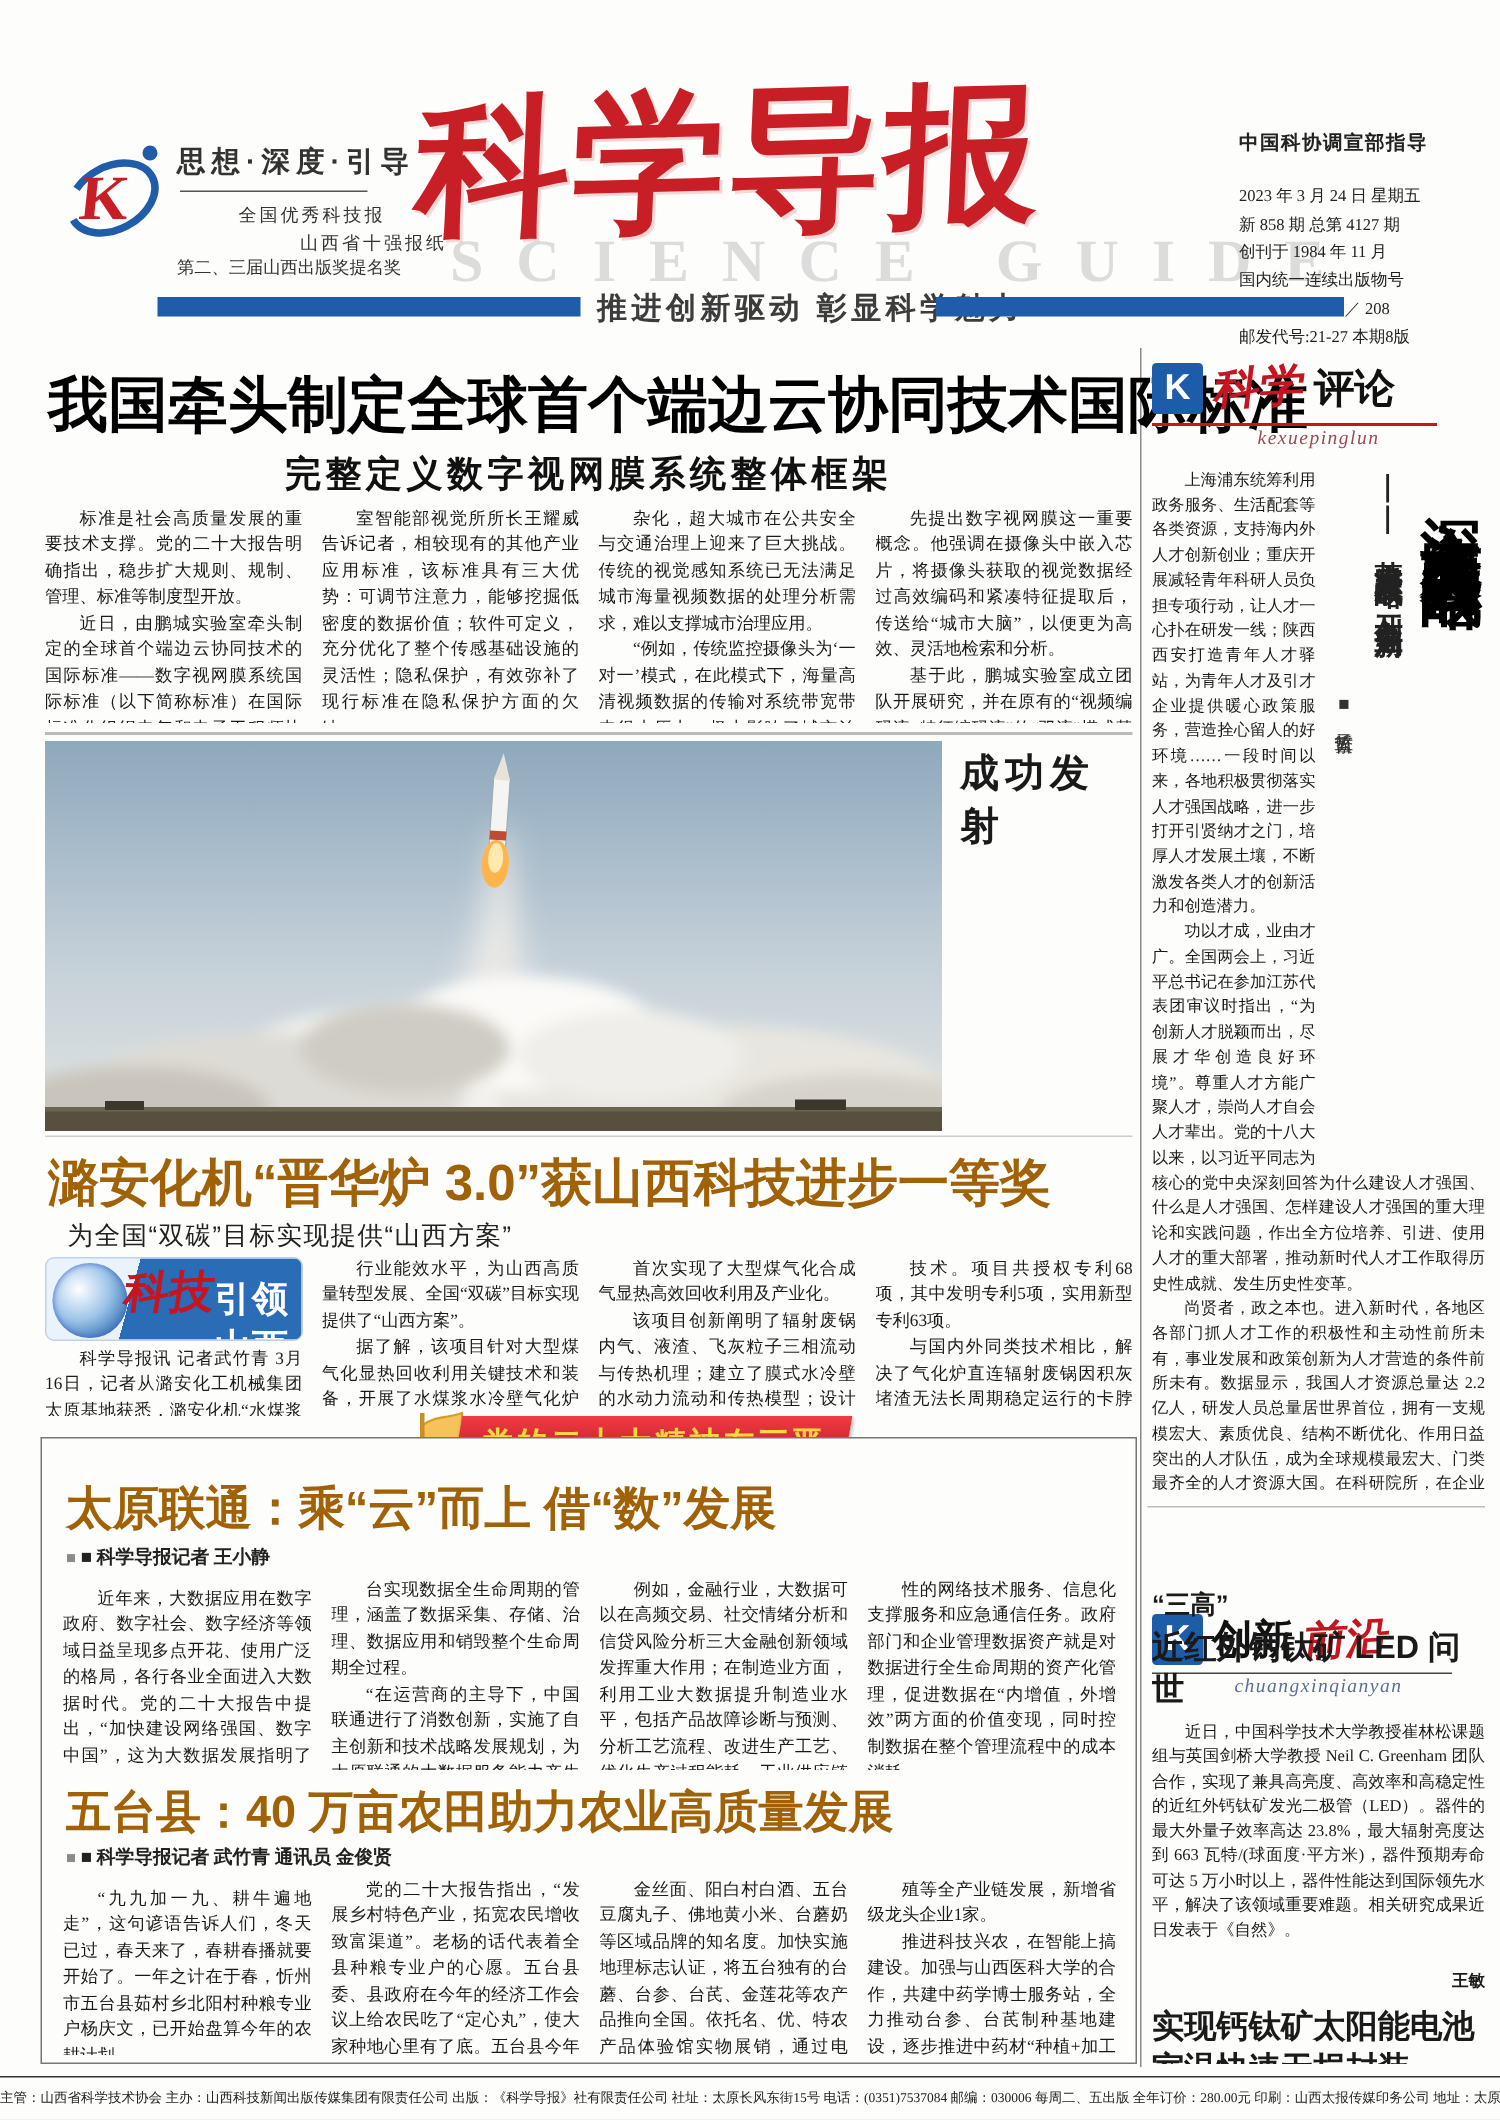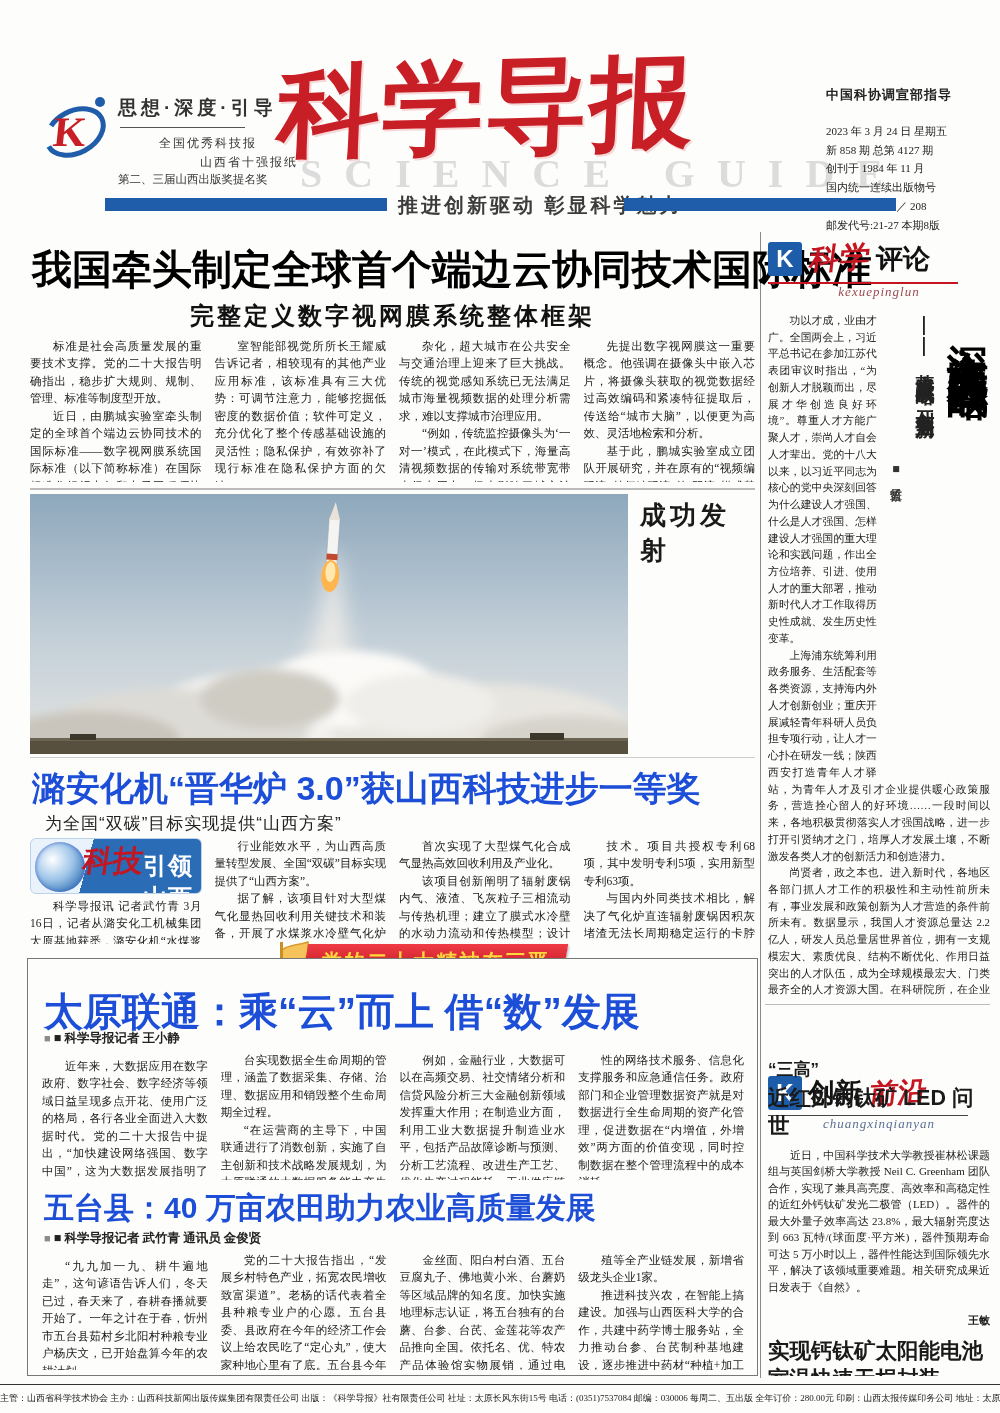--- a/index.html
+++ b/index.html
@@ -21,21 +21,21 @@
   .paper-title { font-size:102px; font-weight:bold; color:#c81f27; letter-spacing:2px; transform:skewX(-4deg) rotate(-1.5deg); white-space:nowrap; text-shadow:2px 2px 0 #d8454b33; }
   .title-en { font-family:"Liberation Serif",serif; font-size:40px; color:#dcdcdc; letter-spacing:22px; white-space:nowrap; font-weight:bold; }
   .pubinfo { font-size:11px; line-height:1.7; color:#222; width:172px; }
   .pubinfo .first { font-weight:bold; font-size:13px; letter-spacing:1px; margin-bottom:16px; }
   .bluebar { position:absolute; height:13px; background:#1f5ca9; }
   .bar-slogan { position:absolute; font-family:"Liberation Sans",sans-serif; font-weight:bold; font-size:20px; letter-spacing:3px; color:#3c3c3c; }
 
   
   .lead-h1 { font-family:"Liberation Sans",sans-serif; font-weight:bold; font-size:40px; letter-spacing:0px; white-space:nowrap; color:#000; }
   .lead-h2 { font-family:"Liberation Sans",sans-serif; font-weight:600; font-size:24px; letter-spacing:3px; color:#111; }
-  .sec-h1 { font-family:"Liberation Sans",sans-serif; font-weight:bold; color:#1d4ed8; white-space:nowrap; }
+  .sec-h1 { font-family:"Liberation Sans",sans-serif; font-weight:bold; color:#a16207; white-space:nowrap; }
   .sec-h2 { font-family:"Liberation Sans",sans-serif; color:#222; }
 
   
   .cols { display:flex; gap:13px; overflow:hidden; }
   .col { flex:1 1 0; overflow:hidden; }
   .bodytext { font-size:11.5px; line-height:1.52; text-align:justify; }
   .bodytext .para { text-indent:2em; }
   .byline { font-size:12.5px; font-weight:bold; color:#222; }
   .byline .sq { color:#8b8b8b; font-size:11px; }
 
@@ -234,21 +234,21 @@
   <svg class="flag" style="left:278px;top:940px" width="36" height="44" viewBox="0 0 36 44">
     <path d="M30 2 C18 6, 12 4, 4 10 L4 34 C12 28, 18 30, 30 26 Z" fill="#f5c35a" stroke="#d79a2b" stroke-width="1.5"></path>
     <rect x="2" y="2" width="3" height="42" fill="#c98f24"></rect>
   </svg>
   <div class="banner-box" style="left:305px;top:944px">
     <span>党的二十大精神在三晋</span>
   </div>
 
   <div class="artbox" style="left:27px;top:958px;width:731px;height:418px"></div>
 
-  <div class="abs sec-h1" style="left:44px;top:985px;font-size:39px">太原联通：乘“云”而上  借“数”发展</div>
+  <div class="abs sec-h1" style="left:44px;top:985px;font-size:31px">太原联通：乘“云”而上  借“数”发展</div>
   <div class="abs byline" style="left:44px;top:1030px">
     <span class="sq">■</span>
     <span>■ 科学导报记者 王小静</span>
   </div>
   <div class="abs cols" style="left:42px;top:1052px;width:702px;height:128px">
     <div class="col bodytext" style="padding-top:6px">
         <p class="para">近年来，大数据应用在数字政府、数字社会、数字经济等领域日益呈现多点开花、使用广泛的格局，各行各业全面进入大数据时代。党的二十大报告中提出，“加快建设网络强国、数字中国”，这为大数据发展指明了方向，提出了更高要求。</p>
       </div>
     <div class="col bodytext">
         <p class="para">台实现数据全生命周期的管理，涵盖了数据采集、存储、治理、数据应用和销毁整个生命周期全过程。</p>
@@ -289,22 +289,22 @@
     <div class="brand-pinyin">kexuepinglun</div>
   </div>
 
   <div class="abs review-article" style="left:768px;top:312px;width:222px;height:688px">
     <div class="vhead">
       <div class="vby">■ 孟繁哲</div>
       <div class="vsub">——落实重大发展战略，开创事业新局</div>
       <div class="vmain">深入实施人才强国战略</div>
     </div>
     <div class="review-body">
+        <p class="para">上海浦东统筹利用政务服务、生活配套等各类资源，支持海内外人才创新创业；重庆开展减轻青年科研人员负担专项行动，让人才一心扑在研发一线；陕西西安打造青年人才驿站，为青年人才及引才企业提供暖心政策服务，营造拴心留人的好环境……一段时间以来，各地积极贯彻落实人才强国战略，进一步打开引贤纳才之门，培厚人才发展土壤，不断激发各类人才的创新活力和创造潜力。</p>
         <p class="para">功以才成，业由才广。全国两会上，习近平总书记在参加江苏代表团审议时指出，“为创新人才脱颖而出，尽展才华创造良好环境”。尊重人才方能广聚人才，崇尚人才自会人才辈出。党的十八大以来，以习近平同志为核心的党中央深刻回答为什么建设人才强国、什么是人才强国、怎样建设人才强国的重大理论和实践问题，作出全方位培养、引进、使用人才的重大部署，推动新时代人才工作取得历史性成就、发生历史性变革。</p>
-        <p class="para">上海浦东统筹利用政务服务、生活配套等各类资源，支持海内外人才创新创业；重庆开展减轻青年科研人员负担专项行动，让人才一心扑在研发一线；陕西西安打造青年人才驿站，为青年人才及引才企业提供暖心政策服务，营造拴心留人的好环境……一段时间以来，各地积极贯彻落实人才强国战略，进一步打开引贤纳才之门，培厚人才发展土壤，不断激发各类人才的创新活力和创造潜力。</p>
         <p class="para">尚贤者，政之本也。进入新时代，各地区各部门抓人才工作的积极性和主动性前所未有，事业发展和政策创新为人才营造的条件前所未有。数据显示，我国人才资源总量达 2.2 亿人，研发人员总量居世界首位，拥有一支规模宏大、素质优良、结构不断优化、作用日益突出的人才队伍，成为全球规模最宏大、门类最齐全的人才资源大国。在科研院所，在企业写字楼，在生产一线……处处都有人才建功立业、创新创造的身影，中华大地成为各类人才大有可为、大有作为的热土。</p>
       </div>
   </div>
   <div class="hline" style="left:765px;top:1004px;width:225px;background:#bbb"></div>
 
   <div class="abs brand" style="left:768px;top:1012px;width:222px">
     <span class="kbox">K</span><span class="brand-black">创新</span><span class="brand-script-red" style="font-size:28px">前沿</span>
     <div class="brand-rule-dark" style="width:200px"></div>
     <div class="brand-pinyin blue" style="font-style:italic">chuangxinqianyan</div>
   </div>

